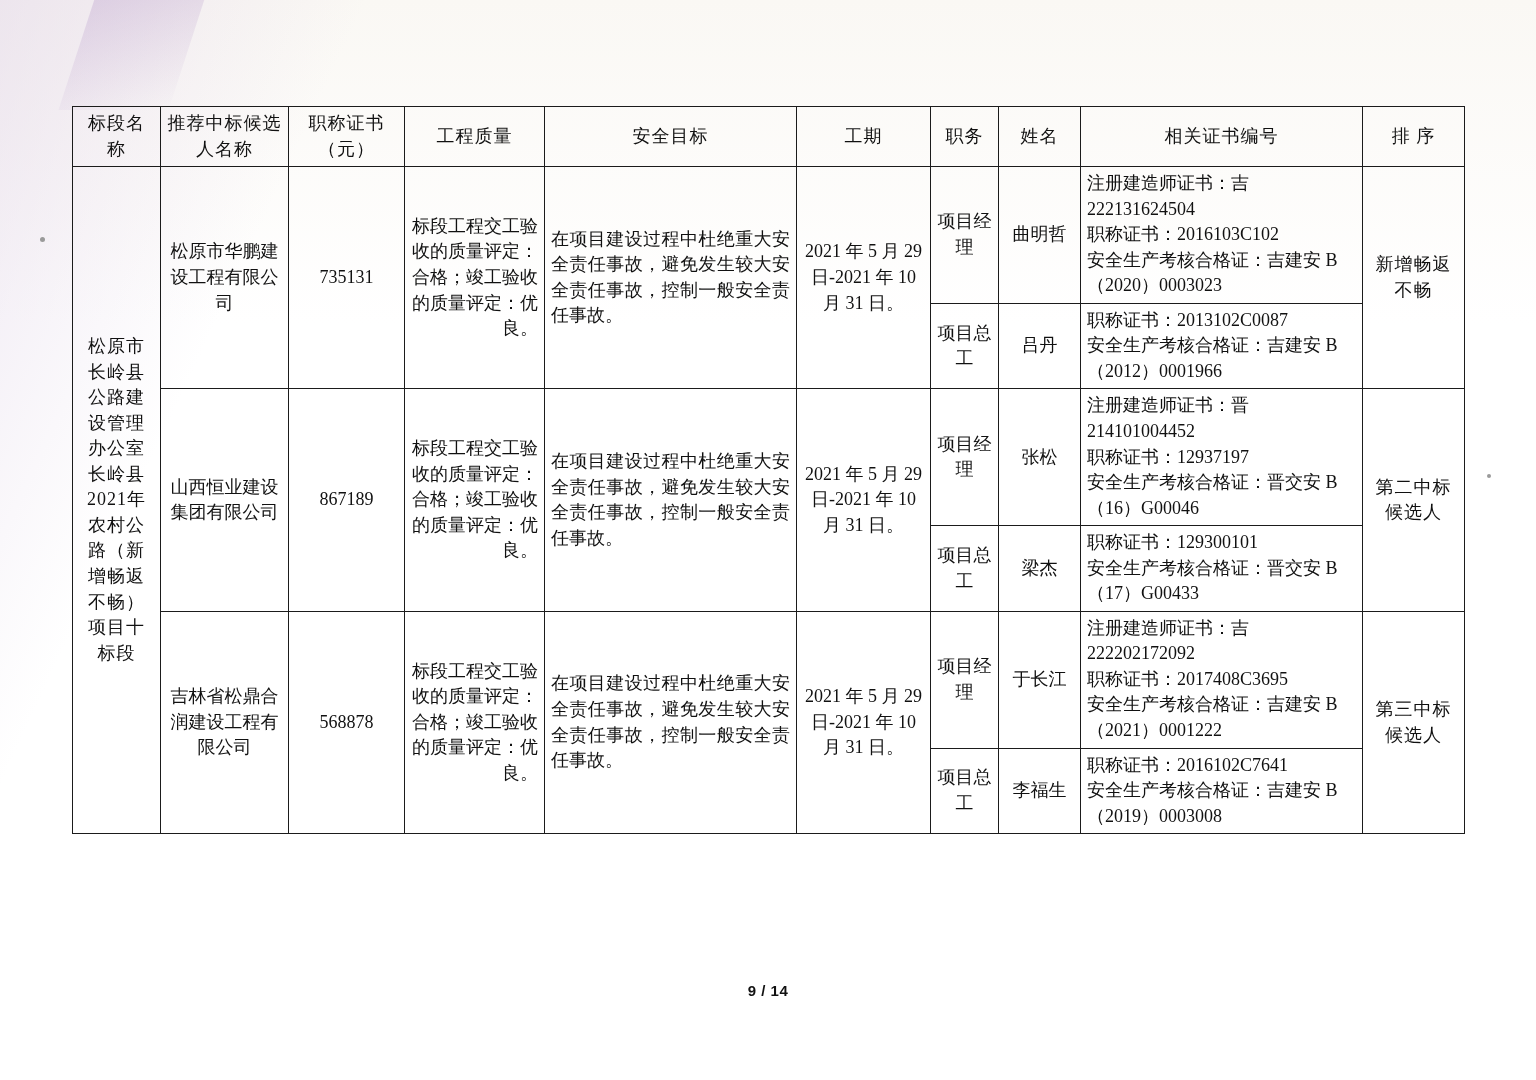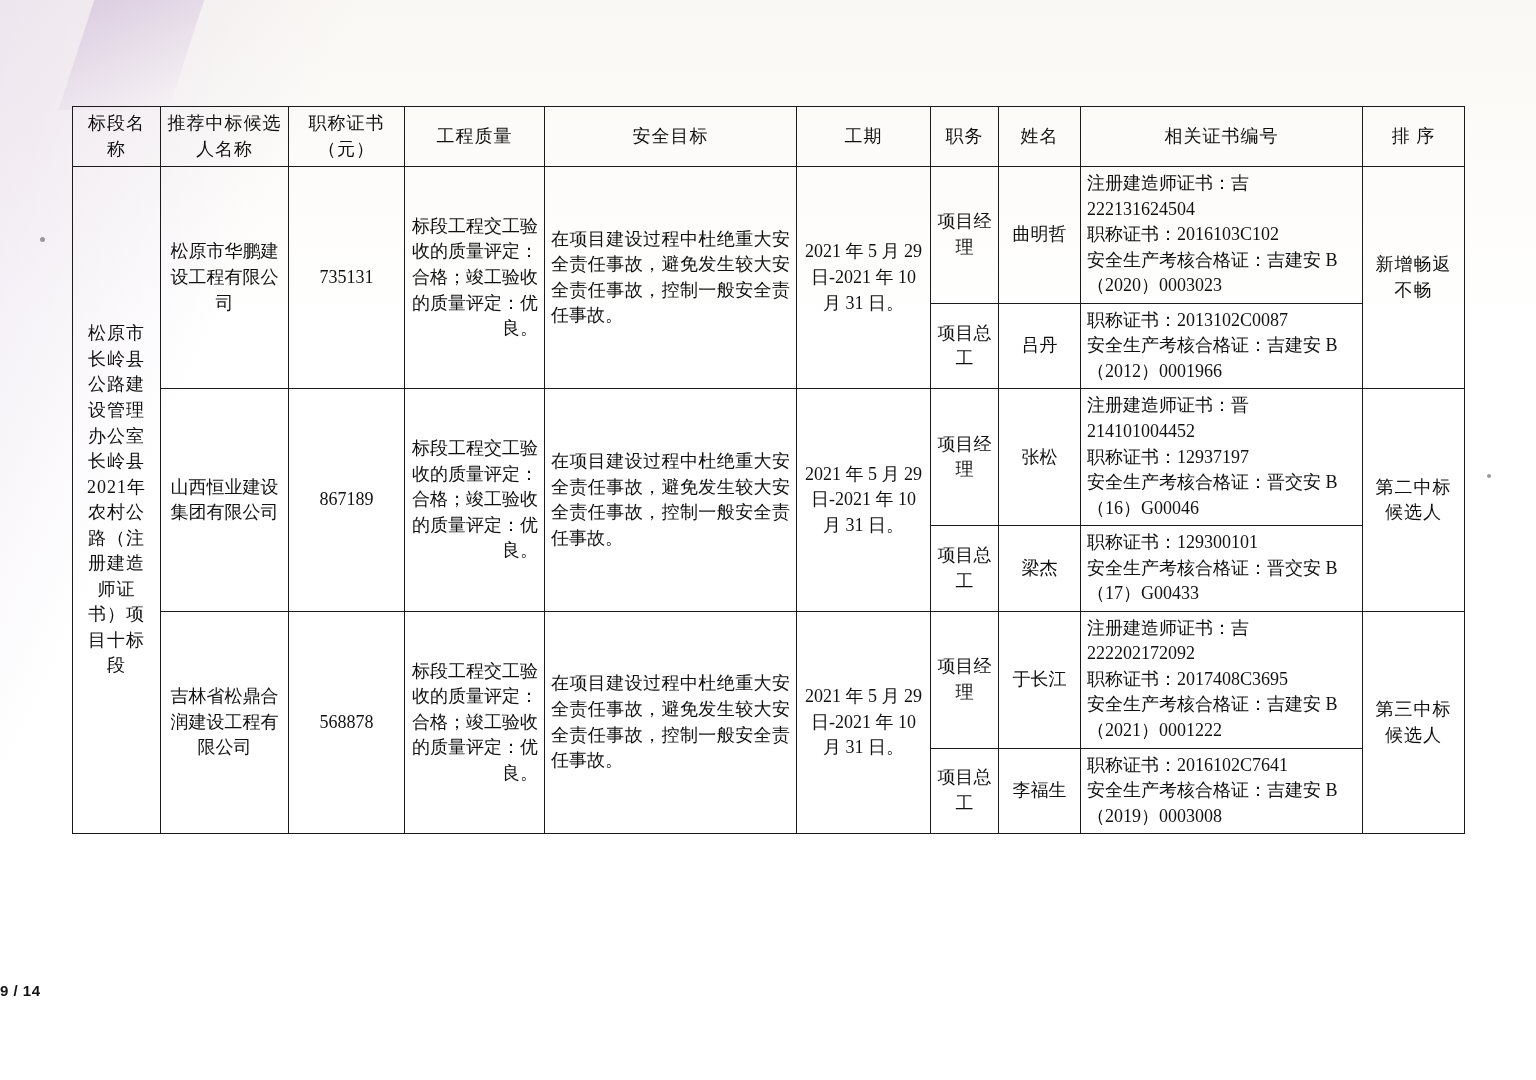--- a/index.html
+++ b/index.html
@@ -123,21 +123,21 @@
     text-align: center;
     font-size: 19px;
     line-height: 1.6;
     letter-spacing: 1px;
   }
   .page-num {
     position: absolute;
     left: 0;
     right: 0;
     top: 982px;
-    text-align: left;
+    text-align: center;
     font-family: "Liberation Sans", sans-serif;
     font-size: 15px;
     font-weight: bold;
     color: #111;
     letter-spacing: 0.5px;
   }
   .nowrap-block { white-space: pre-line; }
 </style>
 </head>
 <body>
@@ -172,21 +172,21 @@
         <th class="hdr">工期</th>
         <th class="hdr">职务</th>
         <th class="hdr">姓名</th>
         <th class="hdr">相关证书编号</th>
         <th class="hdr">排  序</th>
       </tr>
     </thead>
     <tbody>
 
       <tr>
-        <td class="vert-title" rowspan="6">松原市长岭县公路建设管理办公室长岭县2021年农村公路（注册建造师证书）项目十标段</td>
+        <td class="vert-title" rowspan="6">松原市长岭县公路建设管理办公室长岭县2021年农村公路（新增畅返不畅）项目十标段</td>
         <td class="bidder" rowspan="2">松原市华鹏建设工程有限公司</td>
         <td class="price" rowspan="2">735131</td>
         <td class="quality" rowspan="2">标段工程交工验收的质量评定：合格；竣工验收的质量评定：优良。</td>
         <td class="safety" rowspan="2">在项目建设过程中杜绝重大安全责任事故，避免发生较大安全责任事故，控制一般安全责任事故。</td>
         <td class="duration" rowspan="2">2021 年 5 月 29 日-2021 年 10 月 31 日。</td>
         <td class="role">项目经理</td>
         <td class="person">曲明哲</td>
         <td class="certs nowrap-block">注册建造师证书：吉222131624504
 职称证书：2016103C102
 安全生产考核合格证：吉建安 B（2020）0003023</td>

